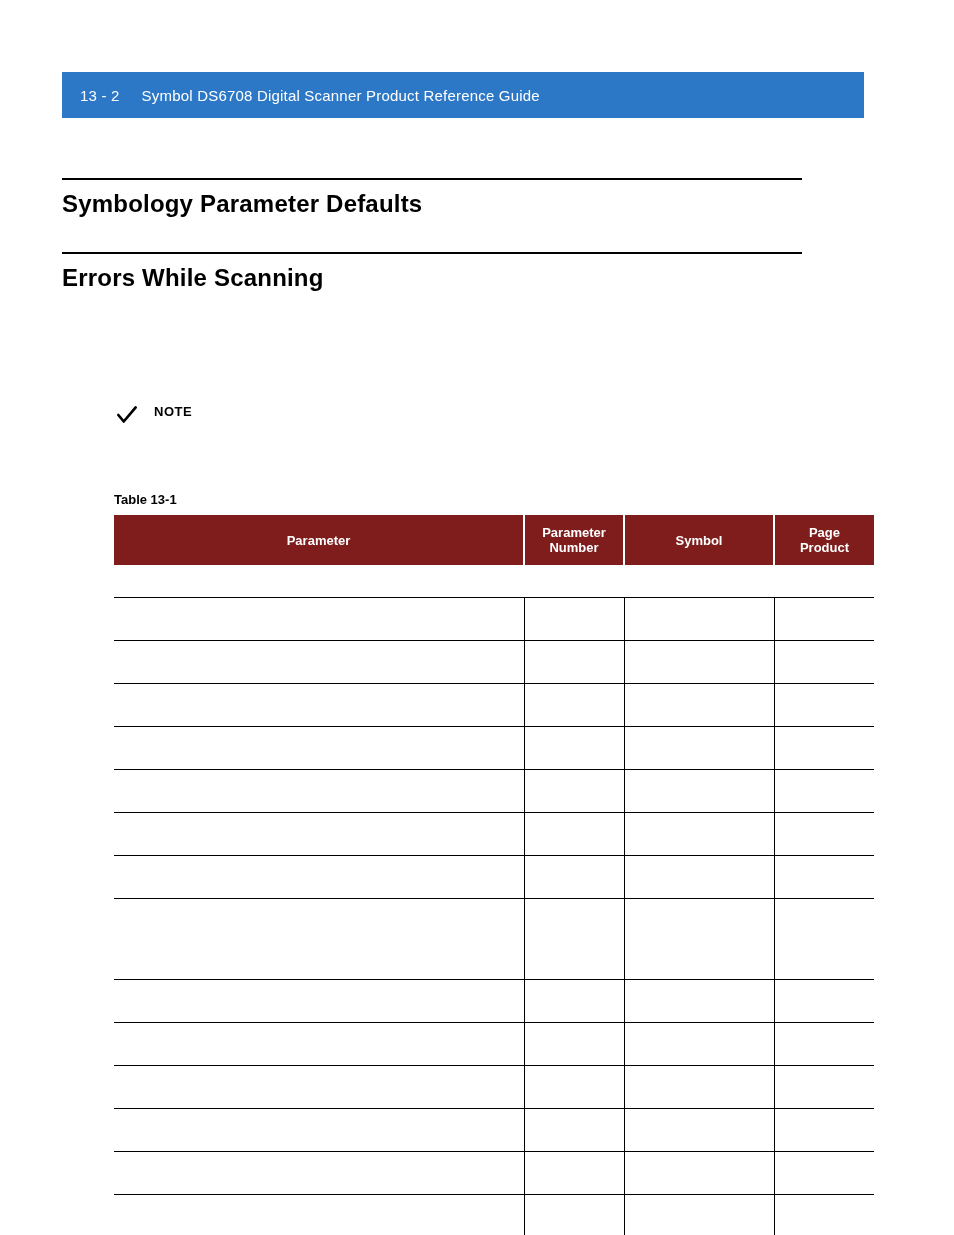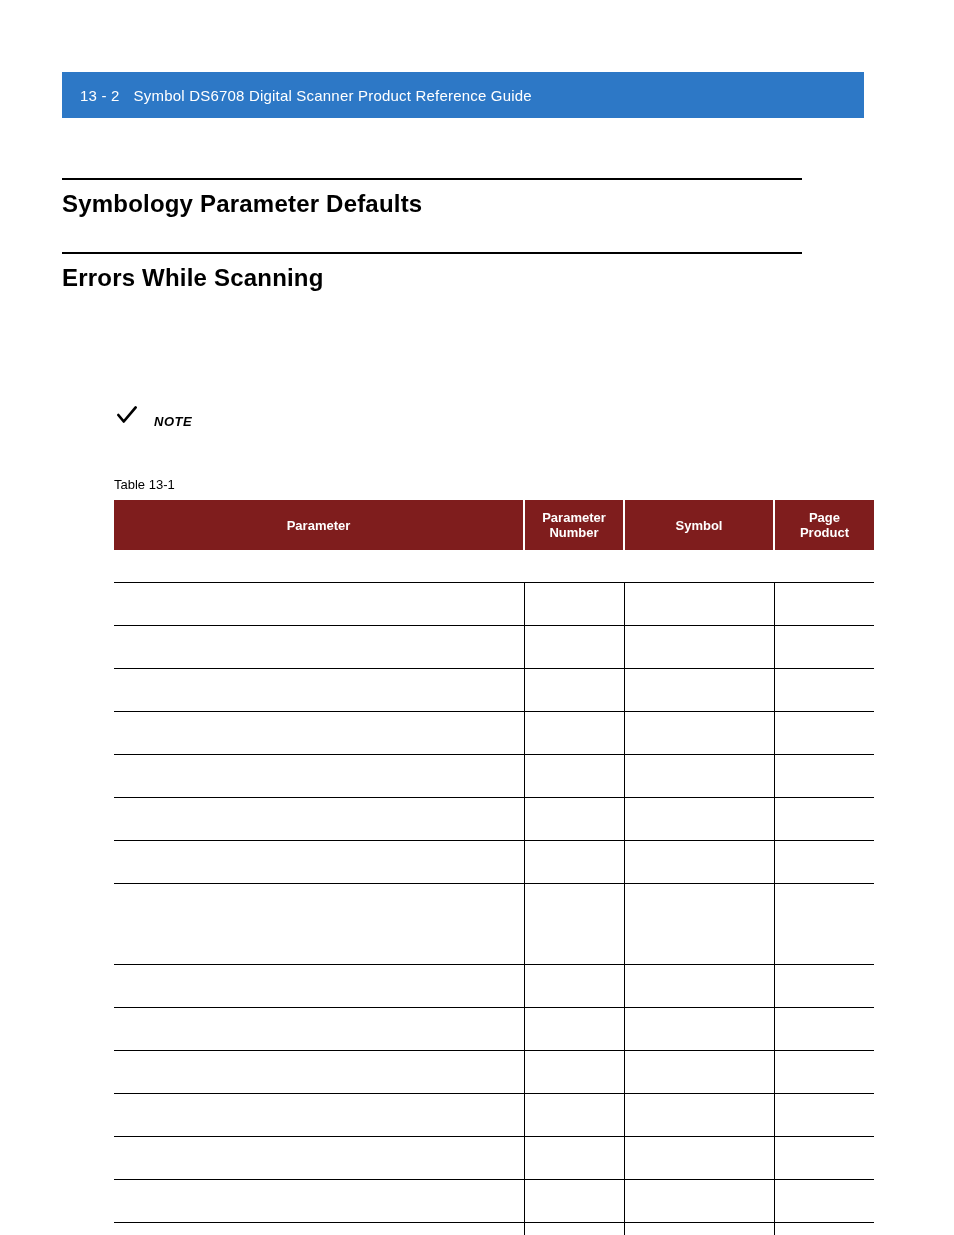--- a/index.html
+++ b/index.html
@@ -21,20 +21,21 @@
     background: #2d78c6;
     color: #ffffff;
     height: 46px;
     display: flex;
     align-items: center;
     padding: 0 18px;
     font-size: 15px;
     letter-spacing: 0.2px;
     font-weight: 400;
     margin-left: 0;
+    gap: 8px;
   }
   .header-bar .pg {
     margin-right: 14px;
   }
   .section {
     margin-top: 34px;
   }
   .rule {
     border: none;
     border-top: 2px solid #000;
@@ -52,28 +53,27 @@
     display: flex;
     align-items: flex-start;
     margin-top: 110px;
     margin-left: 52px;
     gap: 14px;
   }
   .note-row svg { flex: 0 0 auto; }
   .note-label {
     font-size: 13px;
     font-weight: 700;
-    font-style: italic;
     letter-spacing: 0.5px;
-    margin-top: 12px;
+    margin-top: 2px;
   }
   .table-caption {
     font-size: 13px;
-    font-weight: 400;
-    margin-top: 48px;
+    font-weight: 700;
+    margin-top: 64px;
     margin-left: 52px;
   }
   table.param-table {
     border-collapse: collapse;
     width: 760px;
     margin-left: 52px;
     margin-top: 8px;
     table-layout: fixed;
   }
   table.param-table th {

